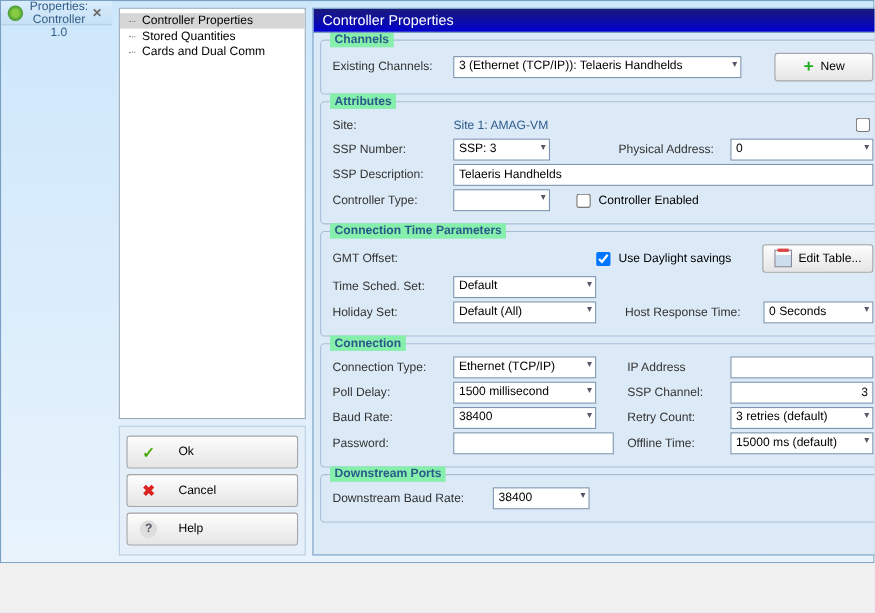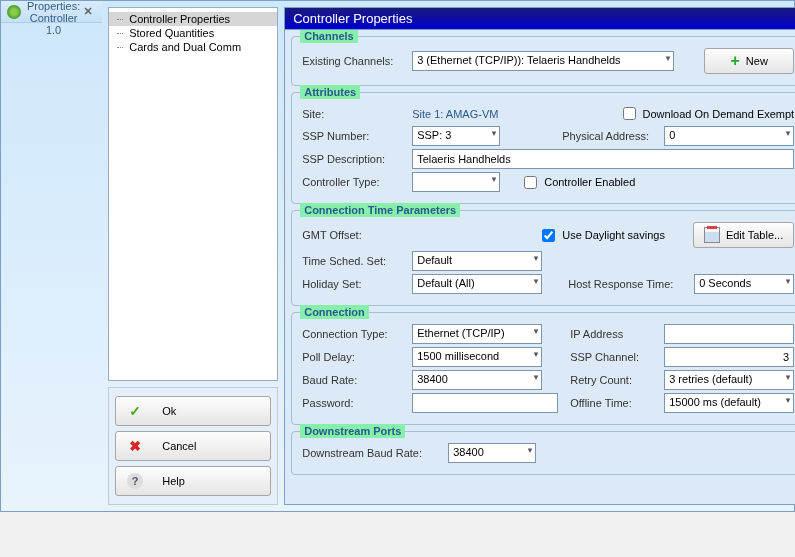--- a/index.html
+++ b/index.html
@@ -98,21 +98,20 @@
         </div>
 
         <div class="group">
           <div class="gt">Attributes</div>
           <div class="row">
             <span class="lbl w1">Site:</span>
             <span class="lbl" style="color:#2a5a8a">Site 1: AMAG-VM</span>
             <span class="spacer"></span>
             <label class="chk">
                 <input type="checkbox" style="">
-                <span>Download On Demand Exempt</span>
               </label>
           </div>
           <div class="row">
             <span class="lbl w1">SSP Number:</span>
             <span class="combo"><span class="cbox" style="width:88px">SSP: 3</span></span>
             <span class="spacer"></span>
             <span class="lbl w2">Physical Address:</span>
             <span class="combo"><span class="cbox" style="width:130px">0</span></span>
           </div>
           <div class="row">

